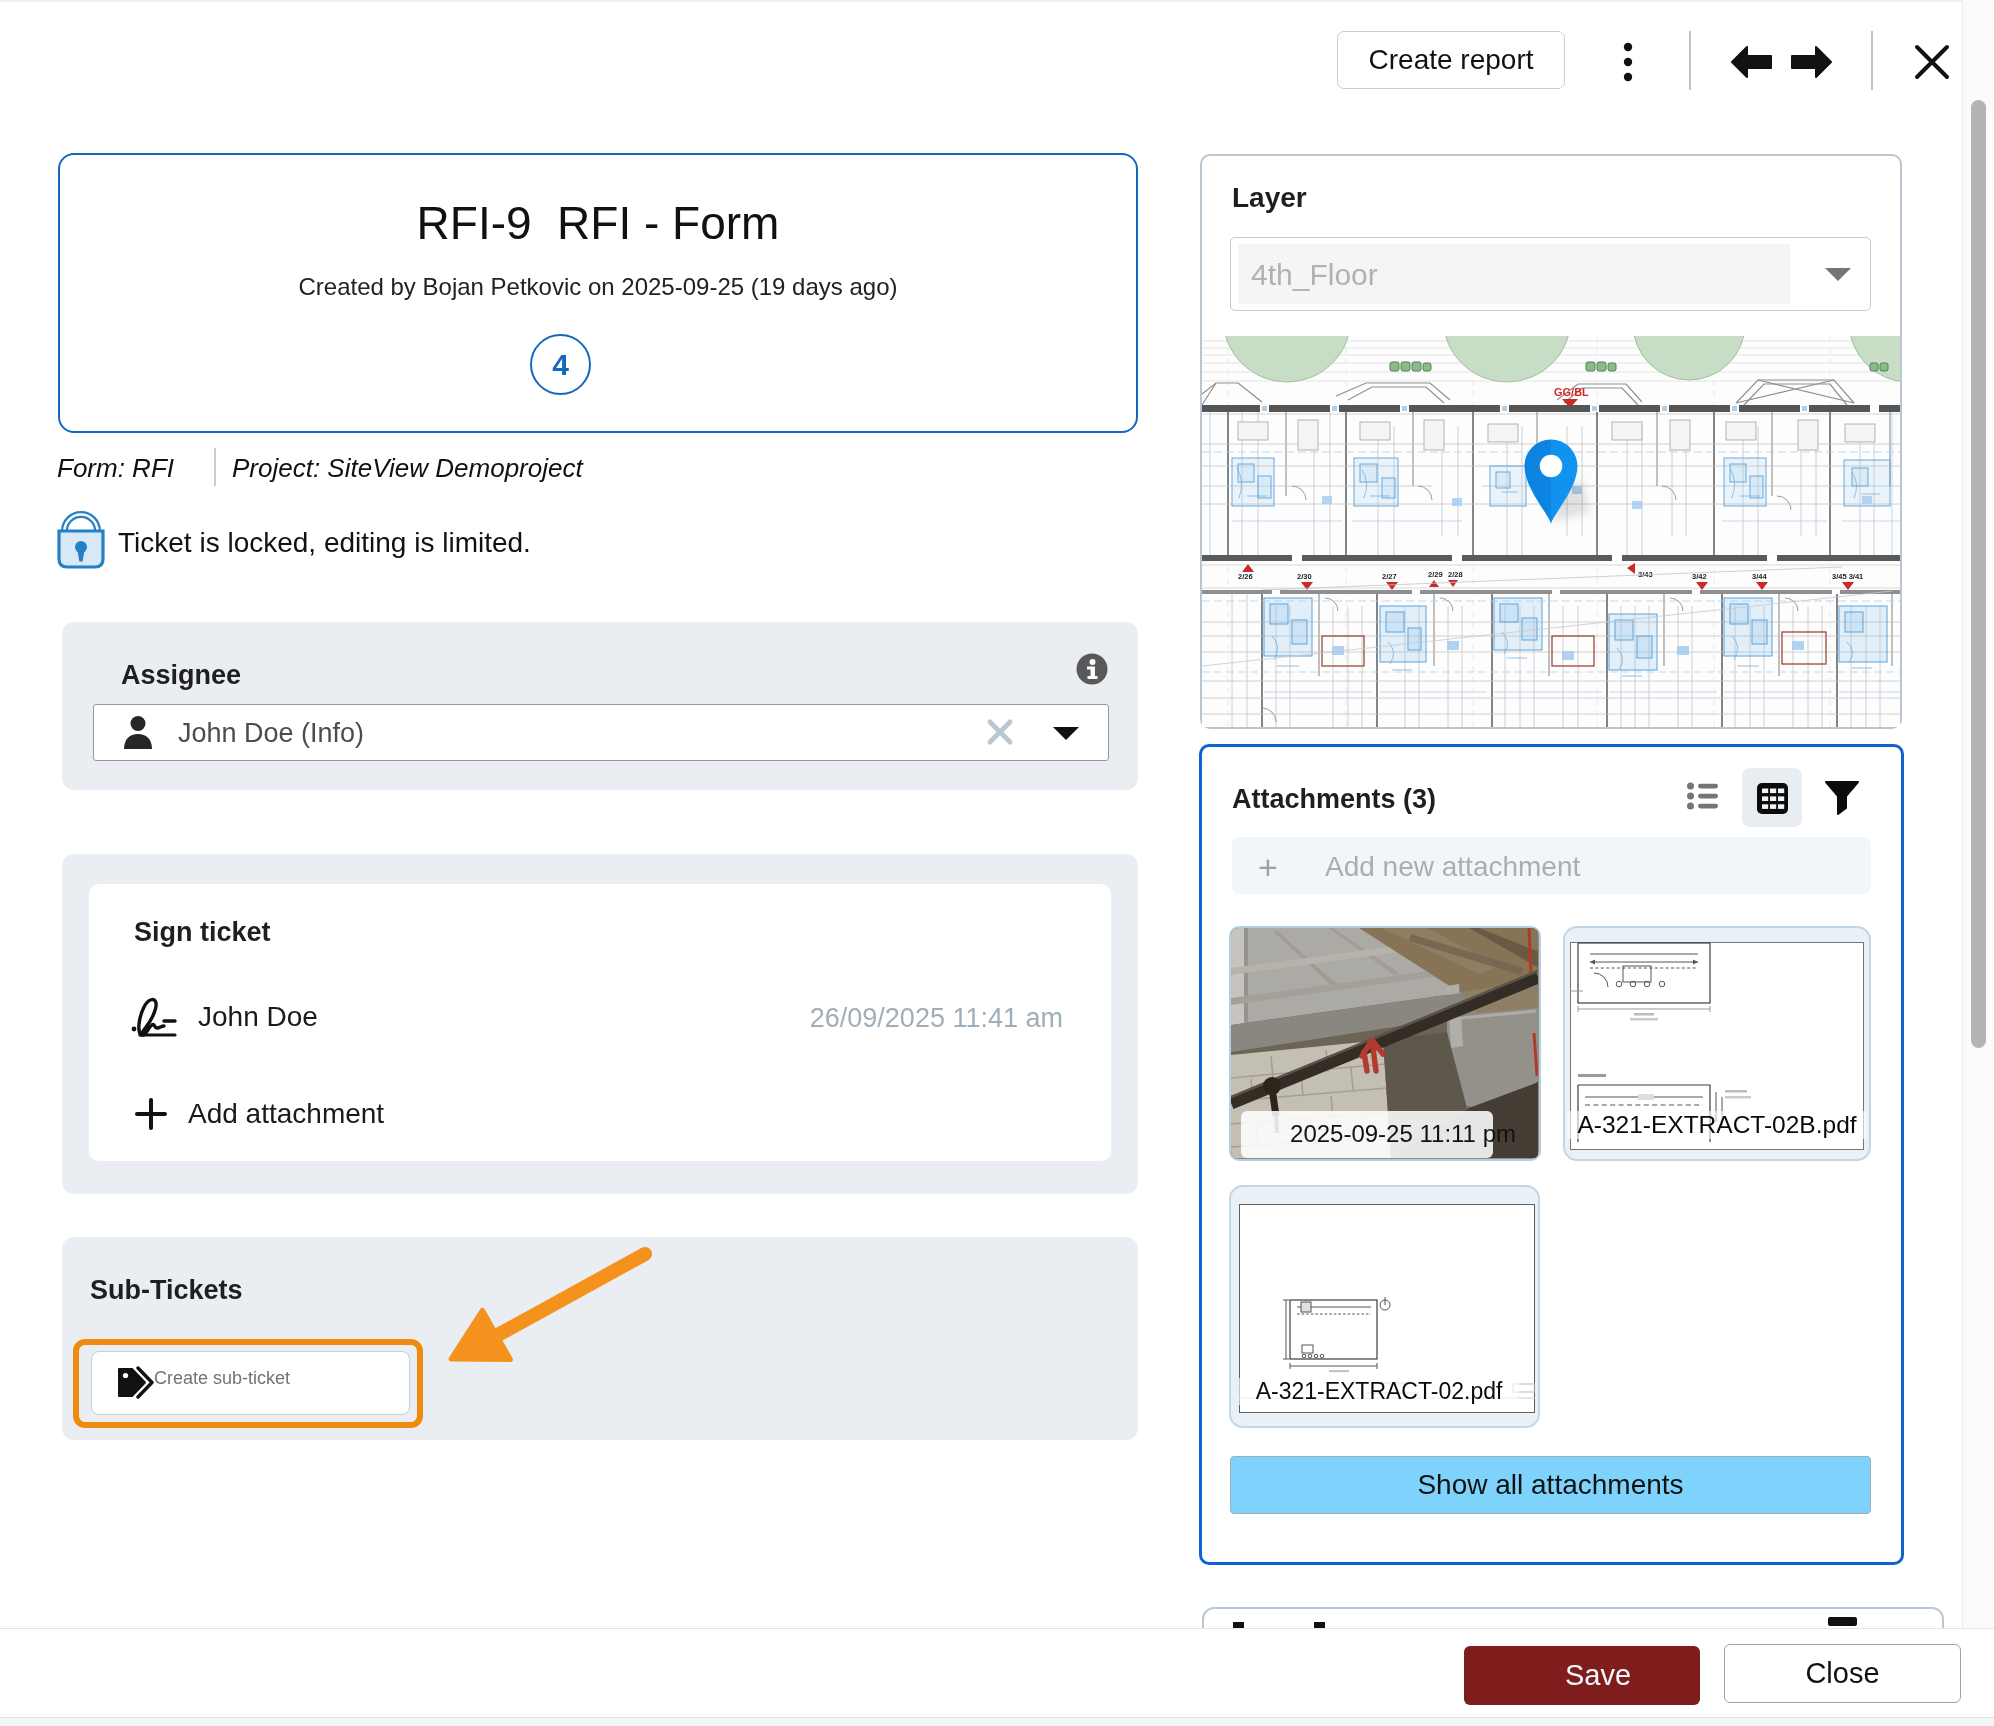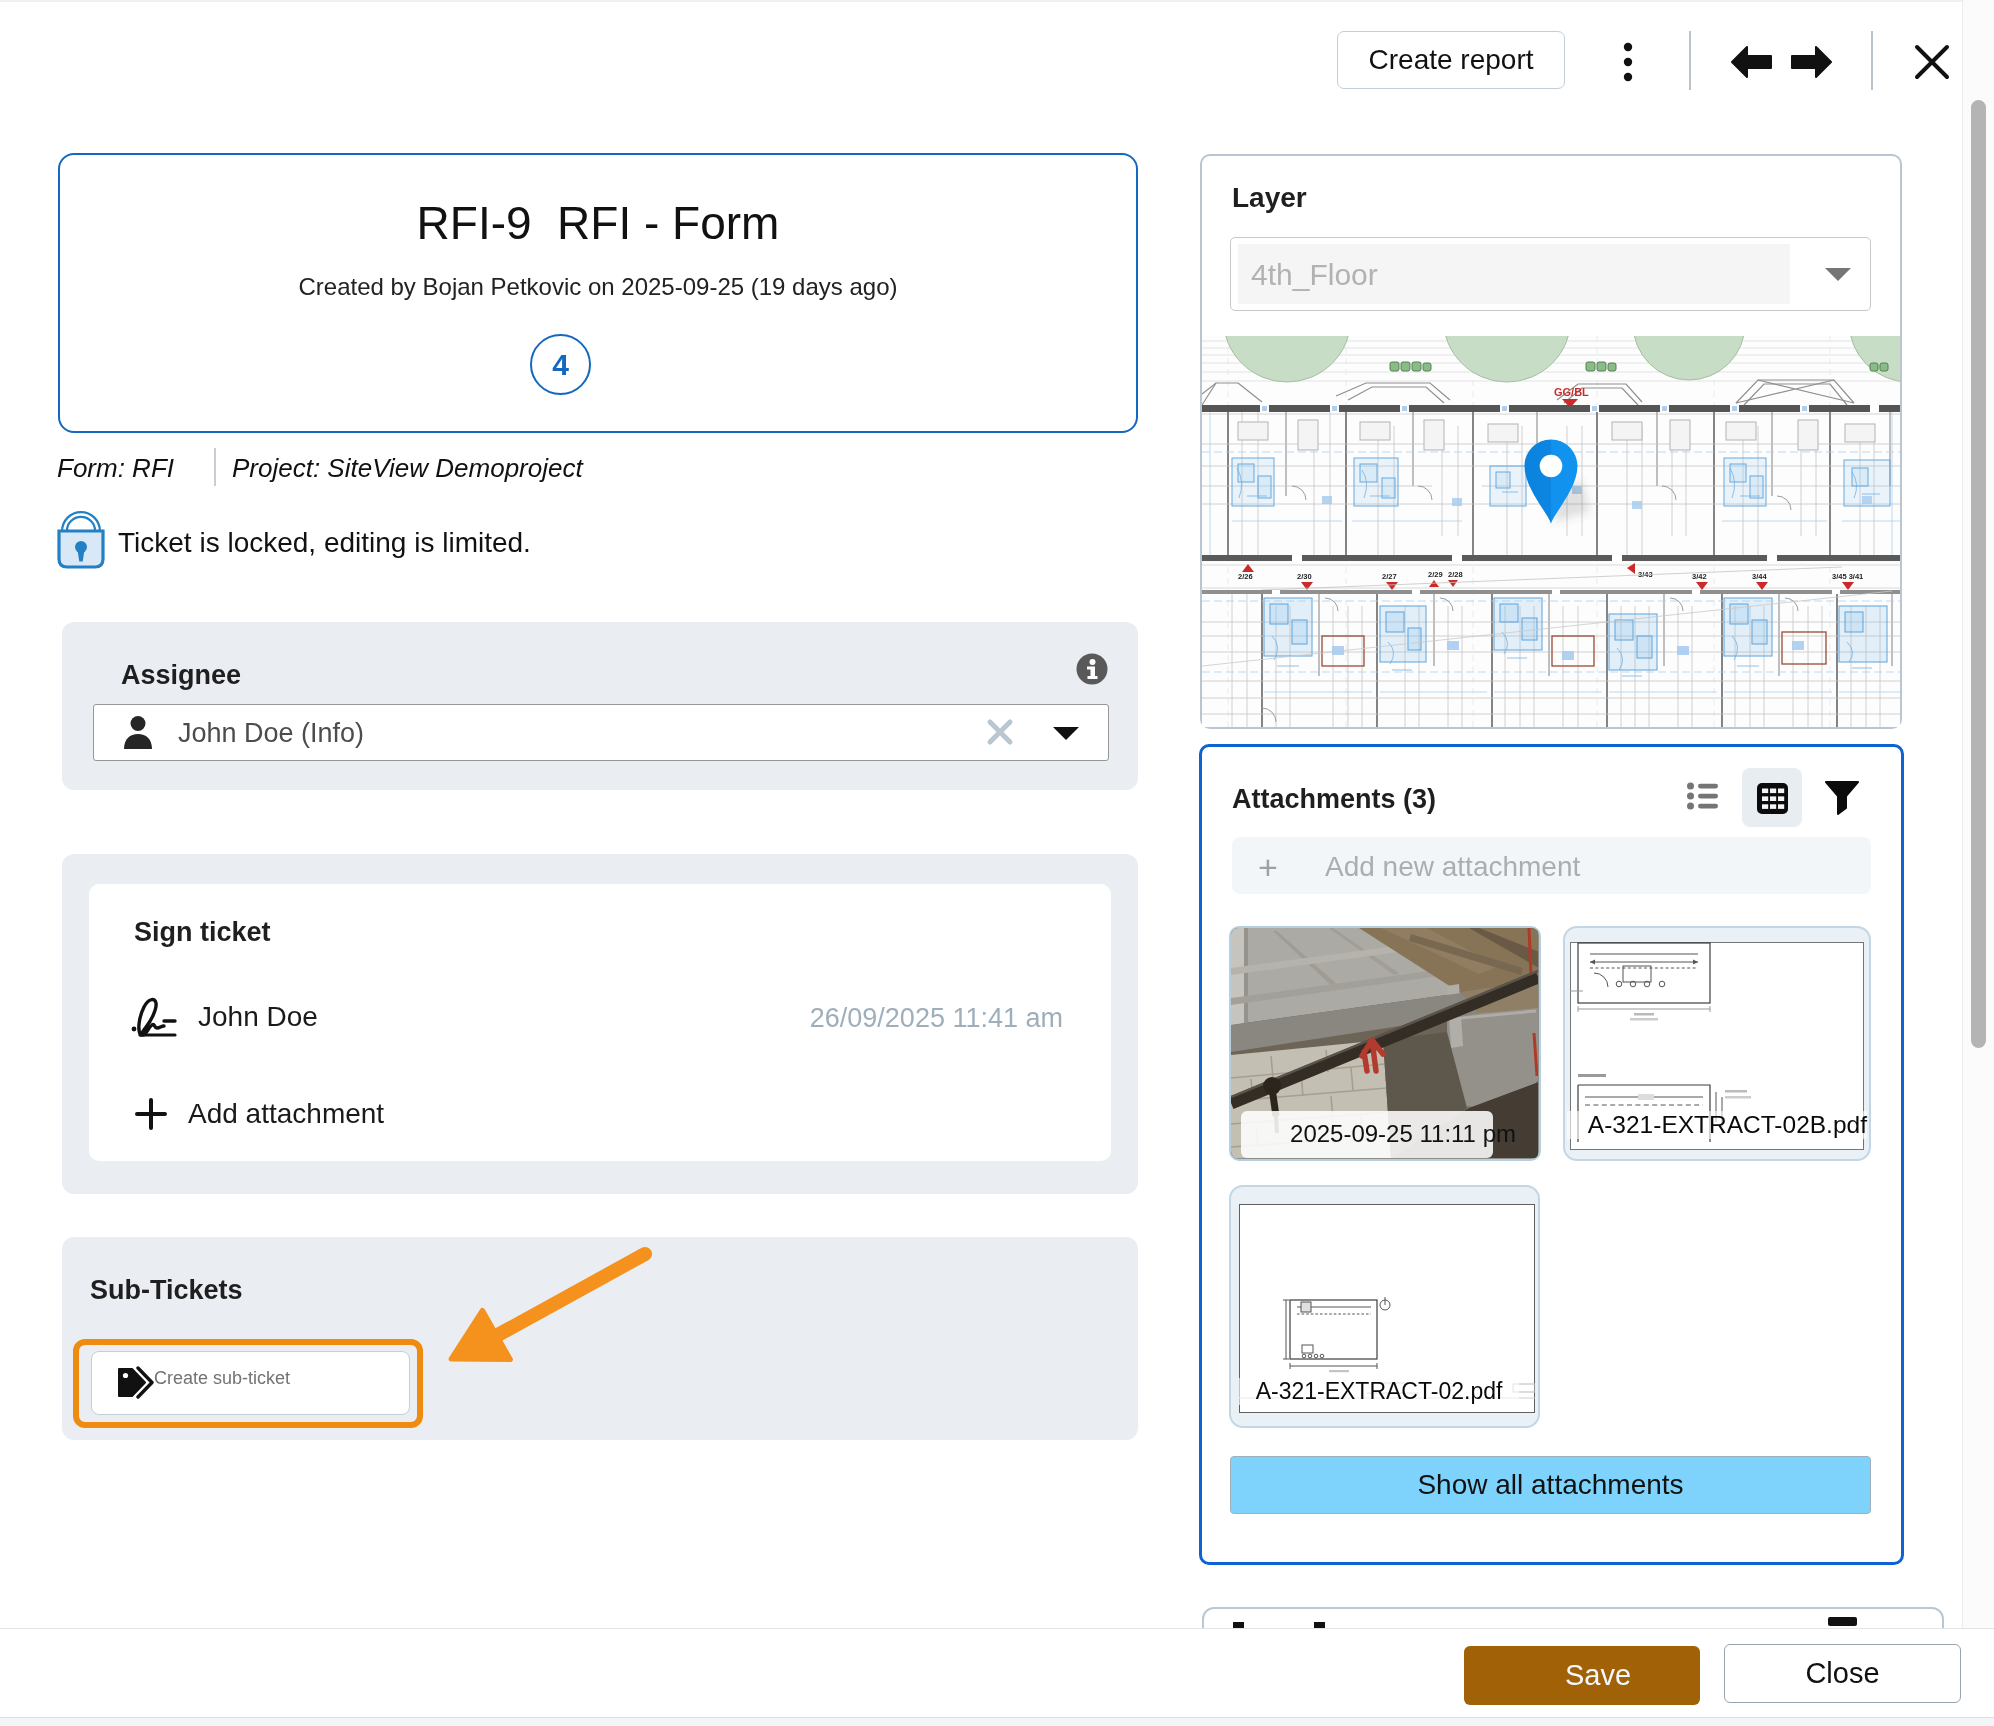--- a/index.html
+++ b/index.html
@@ -482,21 +482,21 @@
   <g stroke="#555" fill="none" stroke-width="1">
     <path d="M15,155 L133,155"></path>
     <path d="M15,163 L133,163" stroke-dasharray="5,3.4"></path>
     <path d="M146,150 L146,180"></path>
       <path d="M152,155 L152,185"></path>
   </g>
   <rect x="68" y="152" width="16" height="6" fill="#ddd"></rect>
   <rect x="155" y="148" width="22" height="2.5" fill="#bbb"></rect>
     <rect x="155" y="154" width="26" height="2.5" fill="#ccc"></rect>
 </svg>
-<div class="abs" style="left:1567px;top:1111px;width:300px;text-align:right;font-size:24.5px;color:#0a0a0a;background:rgba(255,255,255,0.6);white-space:nowrap;">A-321-EXTRACT-02B.pdf</div>
+<div class="abs" style="left:1567px;top:1111px;width:300px;text-align:center;font-size:24.5px;color:#0a0a0a;background:rgba(255,255,255,0.6);white-space:nowrap;">A-321-EXTRACT-02B.pdf</div>
 <div class="abs" style="left:1229px;top:1185px;width:311px;height:243px;background:#e9f0f6;border:2.5px solid #c3d6e4;border-radius:14px;"></div>
 <div class="abs" style="left:1239px;top:1204px;width:296px;height:209px;background:#fff;border:1px solid #606060;"></div>
 <svg class="abs" style="left:1239px;top:1204px;" width="296" height="209" viewBox="0 0 296 209">
   <g stroke="#3d3d3d" fill="none" stroke-width="1.2">
     <rect x="51" y="96" width="87" height="59"></rect>
   </g>
   <g stroke="#555" fill="none" stroke-width="1">
     <path d="M58,103 L132,103"></path>
     <path d="M58,110 L132,110" stroke-dasharray="2.6,2"></path>
     <circle cx="146" cy="101" r="5"></circle>
@@ -518,18 +518,18 @@
 </svg>
 <div class="abs" style="left:1239px;top:1378px;width:280px;text-align:center;font-size:23px;color:#0a0a0a;background:rgba(255,255,255,0.6);white-space:nowrap;">A-321-EXTRACT-02.pdf</div>
 <div class="abs" style="left:1230px;top:1456px;width:641px;height:58px;background:#7dd3fc;border:1.5px solid #9fb0ba;border-radius:4px;text-align:center;line-height:55px;font-size:28px;color:#111;">Show all attachments</div>
 
 <div class="abs" style="left:1202px;top:1607px;width:742px;height:60px;border:2px solid #b9c8d6;border-radius:12px;"></div>
 <div class="abs" style="left:1233px;top:1622px;width:11px;height:6px;background:#111;"></div>
 <div class="abs" style="left:1314px;top:1622px;width:11px;height:6px;background:#111;"></div>
 <div class="abs" style="left:1828px;top:1617px;width:29px;height:9px;background:#111;border-radius:2px;"></div>
 
 <div class="abs" style="left:0;top:1628px;width:1994px;height:89px;background:#fff;border-top:1px solid #e4e4e4;"></div>
-<div class="abs" style="left:1464px;top:1646px;width:236px;height:59px;background:#a16207;border-radius:6px;text-align:center;line-height:59px;font-size:29px;color:#f3f8fc;padding-left:32px;">Save</div>
+<div class="abs" style="left:1464px;top:1646px;width:236px;height:59px;background:#7f1d1d;border-radius:6px;text-align:center;line-height:59px;font-size:29px;color:#f3f8fc;padding-left:32px;">Save</div>
 <div class="abs" style="left:1724px;top:1644px;width:237px;height:59px;background:#fff;border:1.5px solid #97a5ae;border-radius:6px;text-align:center;line-height:56px;font-size:29px;color:#111;">Close</div>
 <div class="abs" style="left:0;top:1717px;width:1994px;height:9px;background:#f4f5f6;border-top:1px solid #dcdfe2;"></div>
 
 <div class="abs" style="left:1962px;top:0;width:32px;height:1628px;background:#fbfbfb;border-left:1px solid #ececec;"></div>
 <div class="abs" style="left:1971px;top:100px;width:15px;height:948px;background:#b4b4b4;border-radius:8px;"></div>
 
 </body></html>

